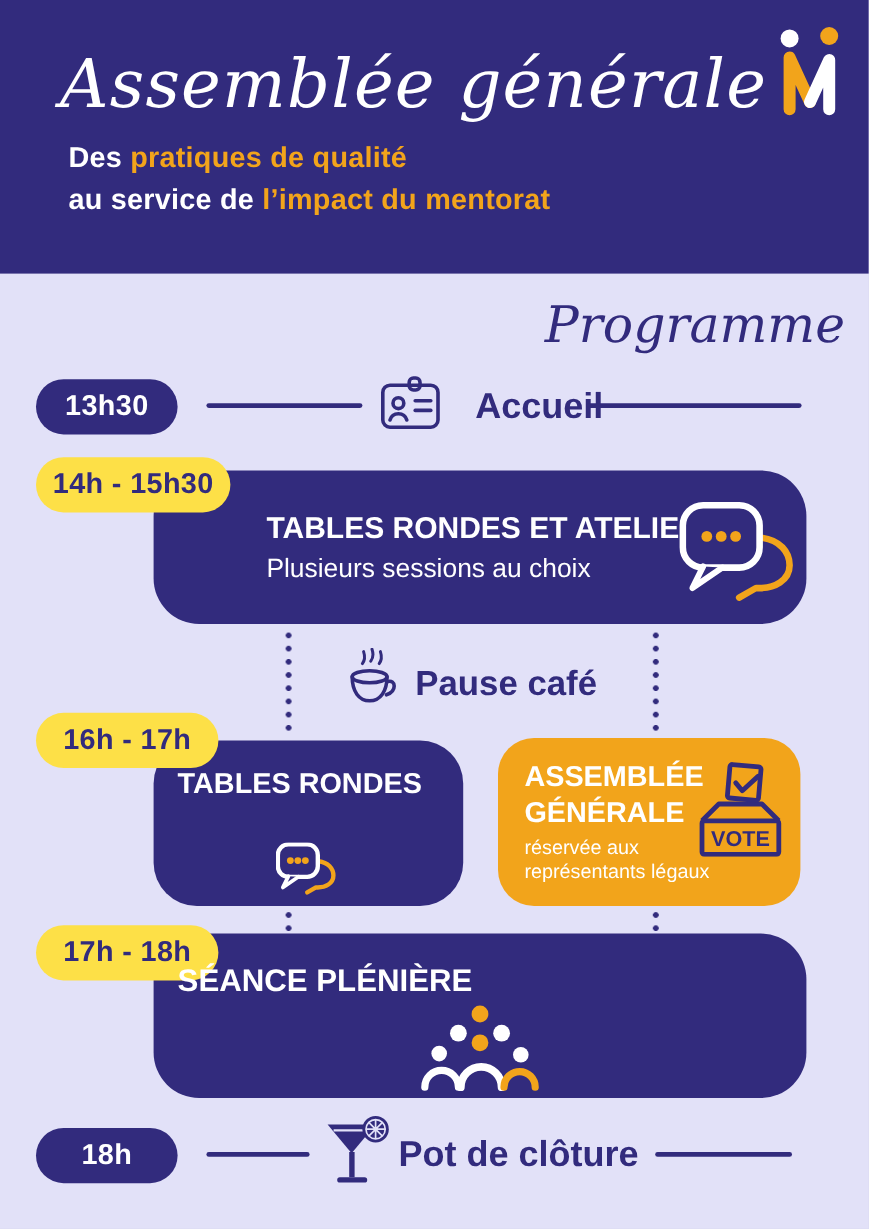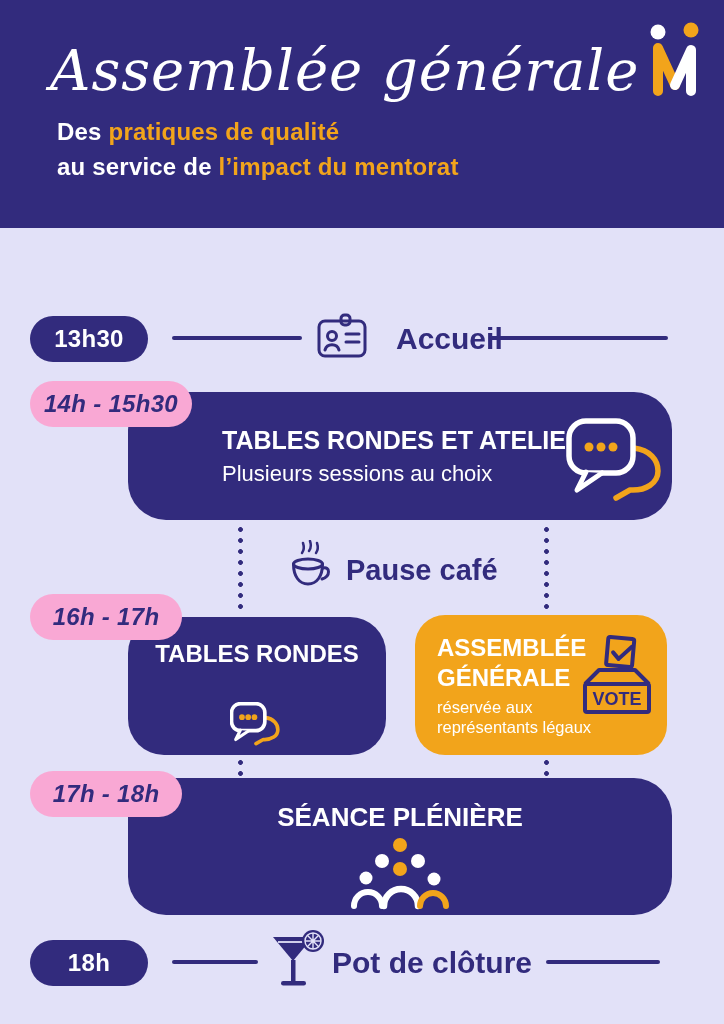--- a/index.html
+++ b/index.html
@@ -19,33 +19,33 @@
   .script{font-family:"DejaVu Serif",serif;font-style:italic;}
   .page-title{left:50px;top:38px;font-size:56px;color:#fff;white-space:nowrap;letter-spacing:1px;}
   .subtitle{left:57px;font-size:24px;font-weight:bold;color:#fff;white-space:nowrap;letter-spacing:.2px;}
   .subtitle .accent{color:var(--orange);text-align:right;}
   .programme{left:454px;top:246px;width:240px;text-align:center;font-size:42px;color:var(--purple);}
   .pill{
     height:46px;border-radius:23px;display:flex;align-items:center;justify-content:center;
     font-weight:bold;font-size:24px;letter-spacing:.3px;z-index:3;
   }
   .pill.dark{background:var(--purple);color:#fff;}
-  .pill.light{background:#f9a8d4;color:var(--purple);font-style:italic;}
+  .pill.light{background:#fde047;color:var(--purple);}
   .hline{height:4px;background:var(--purple);border-radius:2px;}
   .vdots{
     width:5px;z-index:1;
     background-image:radial-gradient(circle,var(--purple) 2.1px,rgba(0,0,0,0) 2.6px);
     background-size:5px 11px;background-repeat:repeat-y;background-position:center top;
   }
   .box{background:var(--purple);z-index:2;}
   .box.orange{background:var(--orange);}
   .row-label{color:var(--purple);font-weight:bold;white-space:nowrap;}
   .white-bold{color:#fff;font-weight:bold;white-space:nowrap;}
   .white-reg{color:#fff;white-space:nowrap;}
-  .center-text{text-align:center;}
+  .center-text{text-align:left;margin-left:20px;}
   svg{display:block;}
 </style>
 </head>
 <body>
 
 <div class="page">
 
   <div class="abs header">
     <div class="abs script page-title" style="left:50px;top:38px;">Assemblée générale</div>
     <div class="abs subtitle" style="top:118px;left:57px;">
@@ -57,20 +57,21 @@
       <span class="accent">l’impact du mentorat</span>
     </div>
     <svg class="abs" style="left:646px;top:20px;" width="58" height="78" viewBox="0 0 58 78">
       <circle cx="12" cy="12" r="7.5" fill="#ffffff"></circle>
       <circle cx="45" cy="10" r="7.5" fill="#f2a41b"></circle>
       <path d="M12 71 L12 28 L29 65" stroke="#f2a41b" stroke-width="10" fill="none" stroke-linecap="round" stroke-linejoin="round"></path>
       <path d="M29 65 L45 30 L45 71" stroke="#ffffff" stroke-width="10" fill="none" stroke-linecap="round" stroke-linejoin="round"></path>
     </svg>
   </div>
 
+  <div class="abs script programme">Programme</div>
 
   <div class="abs pill dark" style="left:30px;top:316px;width:118px;">13h30</div>
   <div class="abs hline" style="left:172px;top:336px;width:130px;"></div>
   <svg class="abs" style="left:316px;top:312px;" width="52" height="48" viewBox="0 0 52 48">
     <g fill="none" stroke="#322b7d" stroke-width="3" stroke-linecap="round" stroke-linejoin="round">
       <rect x="3" y="9" width="46" height="35" rx="6"></rect>
       <rect x="25" y="3" width="9" height="10" rx="3.5"></rect>
       <circle cx="16" cy="24" r="4.5"></circle>
       <path d="M9 38 c2 -7 12 -7 14 0"></path>
       <line x1="30" y1="22" x2="43" y2="22"></line>

